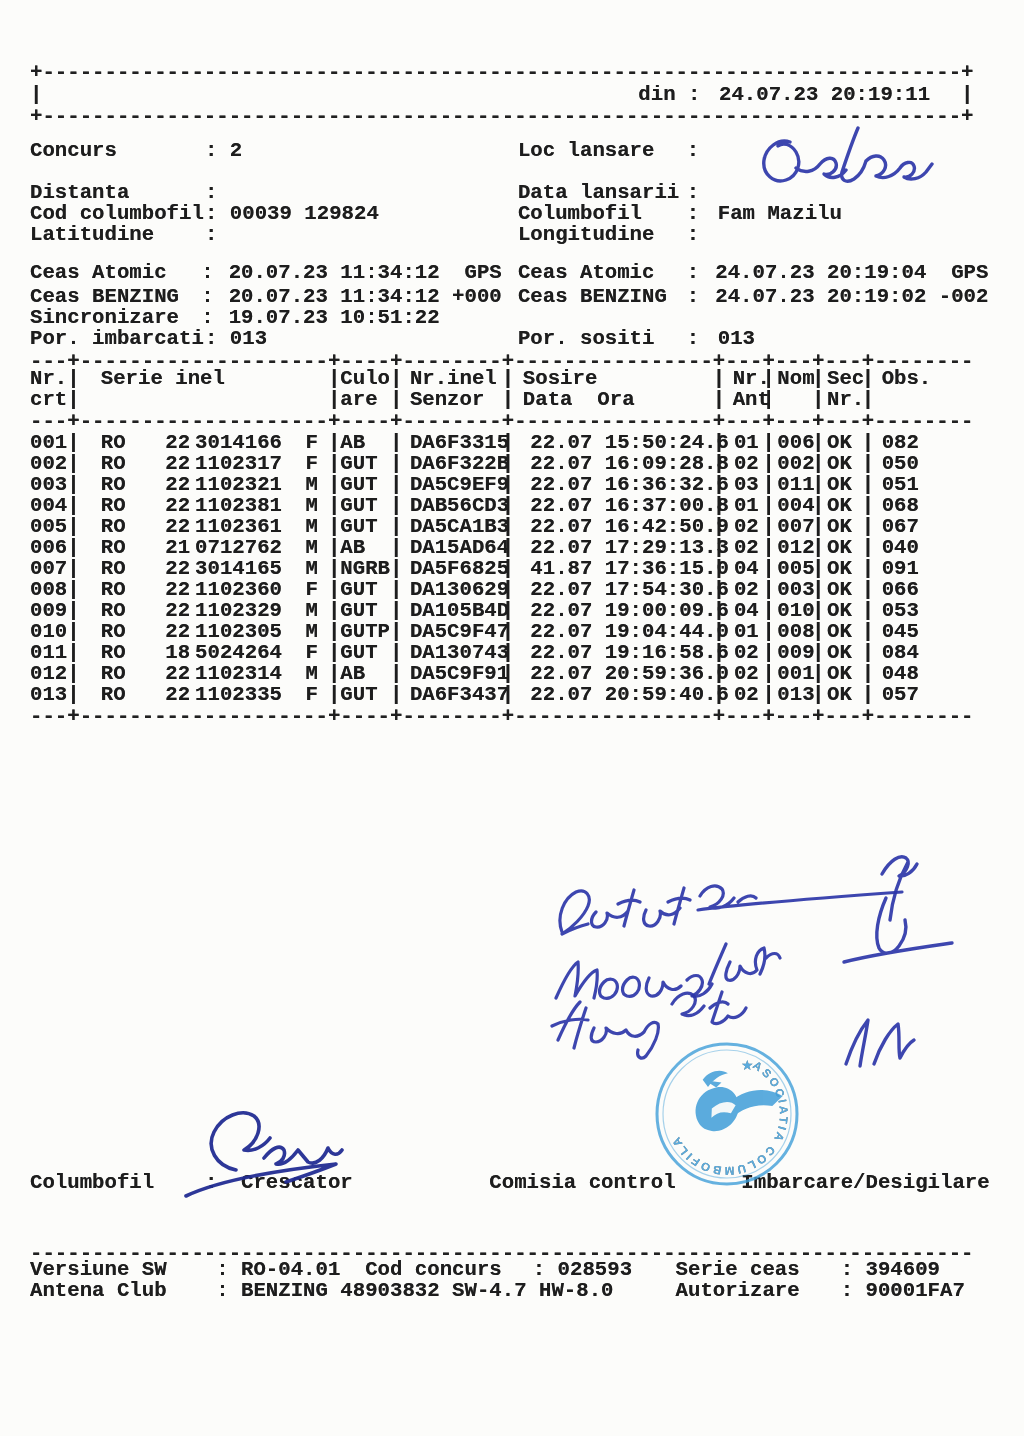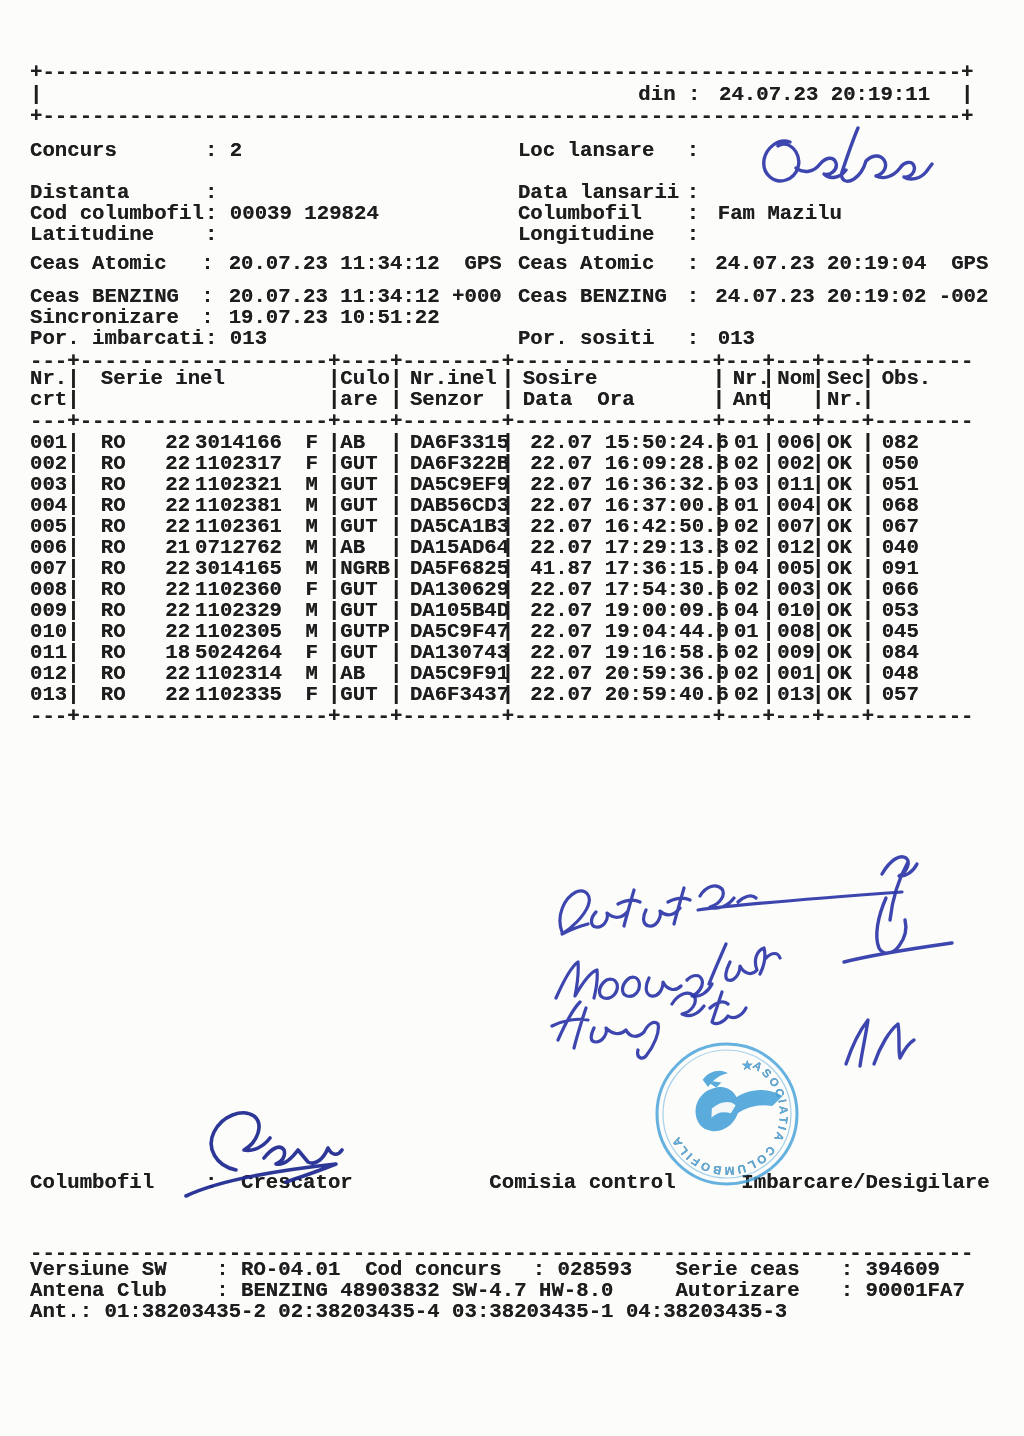--- a/index.html
+++ b/index.html
@@ -56,21 +56,21 @@
     <span class="at" style="left:52.9ch">:</span>
     <span class="at" style="left:55.4ch">Fam Mazilu</span>
   </div>
   <div class="ln" style="top:224px">
     <span class="at" style="left:0ch">Latitudine</span>
     <span class="at" style="left:14.1ch">:</span>
     <span class="at" style="left:39.3ch">Longitudine</span>
     <span class="at" style="left:52.9ch">:</span>
   </div>
 
-  <div class="ln" style="top:253px">
+  <div class="ln" style="top:262px">
     <span class="at" style="left:0ch">Ceas Atomic</span>
     <span class="at" style="left:13.8ch">:</span>
     <span class="at" style="left:16ch">20.07.23 11:34:12  GPS</span>
     <span class="at" style="left:39.3ch">Ceas Atomic</span>
     <span class="at" style="left:52.9ch">:</span>
     <span class="at" style="left:55.2ch">24.07.23 20:19:04  GPS</span>
   </div>
   <div class="ln" style="top:286px">
     <span class="at" style="left:0ch">Ceas BENZING</span>
     <span class="at" style="left:13.8ch">:</span>
@@ -442,23 +442,20 @@
     <span class="at" style="left:65.3ch">:</span>
     <span class="at" style="left:67.3ch">394609</span>
   </div>
   <div class="ln" style="top:1280px">
     <span class="at" style="left:0ch">Antena Club</span>
     <span class="at" style="left:15ch">:</span>
     <span class="at" style="left:17ch">BENZING 48903832 SW-4.7 HW-8.0</span>
     <span class="at" style="left:52ch">Autorizare</span>
     <span class="at" style="left:65.3ch">:</span>
     <span class="at" style="left:67.3ch">90001FA7</span>
-  </div>
-  <div class="ln" style="top:1301px">
-    <span class="at" style="left:0ch">Ant.: 01:38203435-2 02:38203435-4 03:38203435-1 04:38203435-3</span>
   </div>
 
   <svg class="overlay" width="1024" height="1436" viewBox="0 0 1024 1436">
 
     <g aria-label="Devedou">
       <path class="pen" stroke="#2c36a8" stroke-width="3.4" opacity="0.92" d="M790 142 C778 138 766 148 764 160 C762 174 774 184 786 180 C798 176 802 162 796 152 C791 144 783 142 778 146 M796 168 C804 174 814 172 820 164 C826 157 834 156 836 163 C838 170 830 176 824 174 C830 180 840 178 846 170 M858 128 C852 142 846 160 842 172 C840 180 846 184 854 179 C860 175 864 168 866 161 M866 161 C872 155 880 154 884 160 C888 166 884 174 876 176 C884 180 894 176 900 168 C904 162 912 160 914 166 C916 172 910 178 904 177 C910 181 920 179 926 172 L932 164"></path>
     </g>
 
     <g aria-label="Acalarei Petru">
       <path class="pen" stroke="#2c36a8" stroke-width="3.2" opacity="0.92" d="M562 932 C556 916 564 898 576 892 C586 888 592 896 588 906 C584 916 572 928 562 934 C570 930 580 926 588 924 M596 912 C590 918 590 926 596 927 C603 928 609 920 607 913 C614 919 622 919 628 911 M634 890 C630 904 626 918 624 926 M618 904 C626 900 634 899 640 902 M646 910 C642 918 643 925 649 926 C656 927 662 918 660 911 C666 917 674 916 680 908 M684 888 C680 902 676 916 674 924 M668 902 C676 898 684 897 690 900 M700 896 C706 886 716 883 722 889 C726 895 720 904 710 907 C718 910 728 906 734 898 M738 902 C744 896 752 894 756 898 M698 910 C740 904 820 898 902 892"></path>

